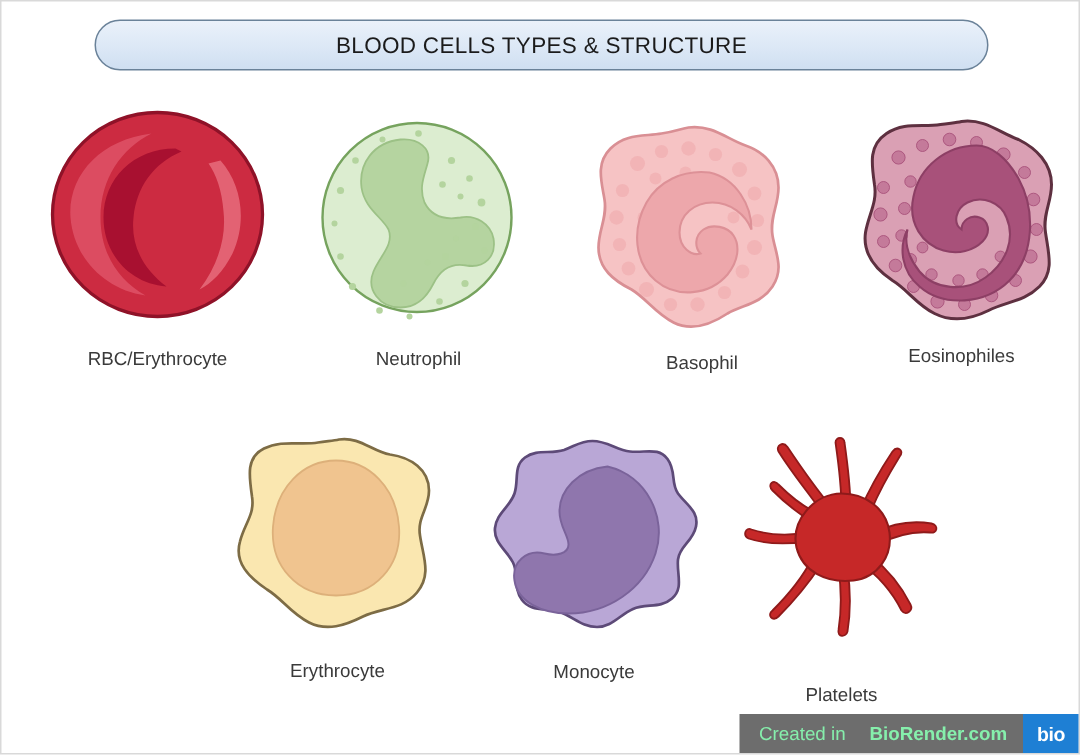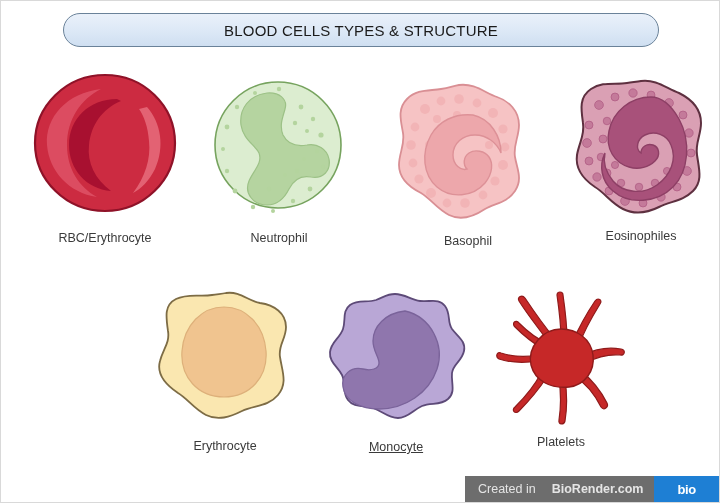--- a/index.html
+++ b/index.html
@@ -54,34 +54,34 @@
 
   
   .watermark{
     position:absolute;
     right:0px; bottom:0px;
     height:26px;
     display:flex;align-items:stretch;
   }
   .wm-bar{
     background:#6d6d6d;
-    color:#e5e5e5;
+    color:#86efac;
     display:flex;align-items:center;
     padding:0 11px 0 13px;
     font-size:12.5px;
     white-space:nowrap;
   }
   .wm-bar .wm-strong{font-weight:bold;margin-left:16px;}
   .wm-badge{
     background:#1e7fd4;
     color:#ffffff;
     font-weight:bold;
     font-size:13px;
     display:flex;align-items:center;justify-content:center;
-    padding:0 23px;
+    padding:0 9px;
     letter-spacing:-0.3px;
   }
 </style>
 </head>
 <body>
 
 <div id="figure">
 
   <div class="title-banner">
     <div class="title-text">BLOOD CELLS TYPES &amp; STRUCTURE</div>
@@ -247,24 +247,24 @@
         <path d="M74 3 C 84 3, 90 9, 99 10 C 110 11, 118 7, 124 15 C 130 23, 126 31, 131 38
                  C 137 46, 145 50, 143 60 C 141 70, 132 73, 131 82 C 130 92, 135 101, 127 108
                  C 119 115, 110 111, 101 115 C 92 119, 87 127, 77 127 C 67 127, 61 120, 52 117
                  C 43 114, 33 117, 27 109 C 21 101, 25 92, 21 84 C 17 76, 8 71, 9 61
                  C 10 51, 19 47, 22 38 C 25 29, 21 20, 29 14 C 37 8, 46 12, 55 9 C 63 6, 66 3, 74 3 Z" fill="#b9a7d6" stroke="#5d4a78" stroke-width="1.8"></path>
         <path d="M84 20 C 64 22, 52 36, 52 50 C 52 60, 58 66, 58 72 C 58 78, 50 80, 42 78
                  C 30 75, 20 84, 22 96 C 24 110, 40 118, 58 118 C 84 118, 108 102, 116 78
                  C 124 54, 110 26, 84 20 Z" fill="#8f76ad" stroke="#7a639a" stroke-width="1.3"></path>
       </svg>
     </div>
-    <div class="cell-label" style="margin-top:9px;text-decoration:underline;">Monocyte</div>
-  </div>
-
-  <div class="cell" style="left:490px;top:288px;width:140px;">
+    <div class="cell-label" style="margin-top:9px;">Monocyte</div>
+  </div>
+
+  <div class="cell" style="left:490px;top:288px;width:140px;gap:20px;">
     <div class="cell-art">
       <svg width="140" height="138" viewBox="0 0 140 138">
         <g fill="#c62828" stroke="#8f1a1a" stroke-width="1.2" stroke-linejoin="round">
           <path d="M58 54 C 50 42, 38 28, 28 12 C 26 8, 31 5, 34 9 C 44 24, 54 38, 64 50 Z"></path>
           <path d="M70 50 C 70 36, 68 20, 66 6 C 66 2, 72 2, 72 6 C 74 20, 76 36, 76 50 Z"></path>
           <path d="M82 52 C 88 38, 96 24, 104 12 C 107 8, 112 11, 109 15 C 101 28, 93 42, 88 56 Z"></path>
           <path d="M92 66 C 104 60, 118 58, 130 60 C 135 61, 134 67, 129 66 C 117 65, 104 69, 94 74 Z"></path>
           <path d="M90 82 C 100 90, 110 102, 116 114 C 118 118, 113 122, 110 118 C 104 106, 94 94, 84 88 Z"></path>
           <path d="M74 90 C 76 104, 76 120, 74 132 C 73 136, 67 136, 68 131 C 70 118, 70 104, 68 90 Z"></path>
           <path d="M56 88 C 48 100, 38 112, 28 122 C 24 126, 20 121, 24 118 C 34 108, 44 96, 50 84 Z"></path>

